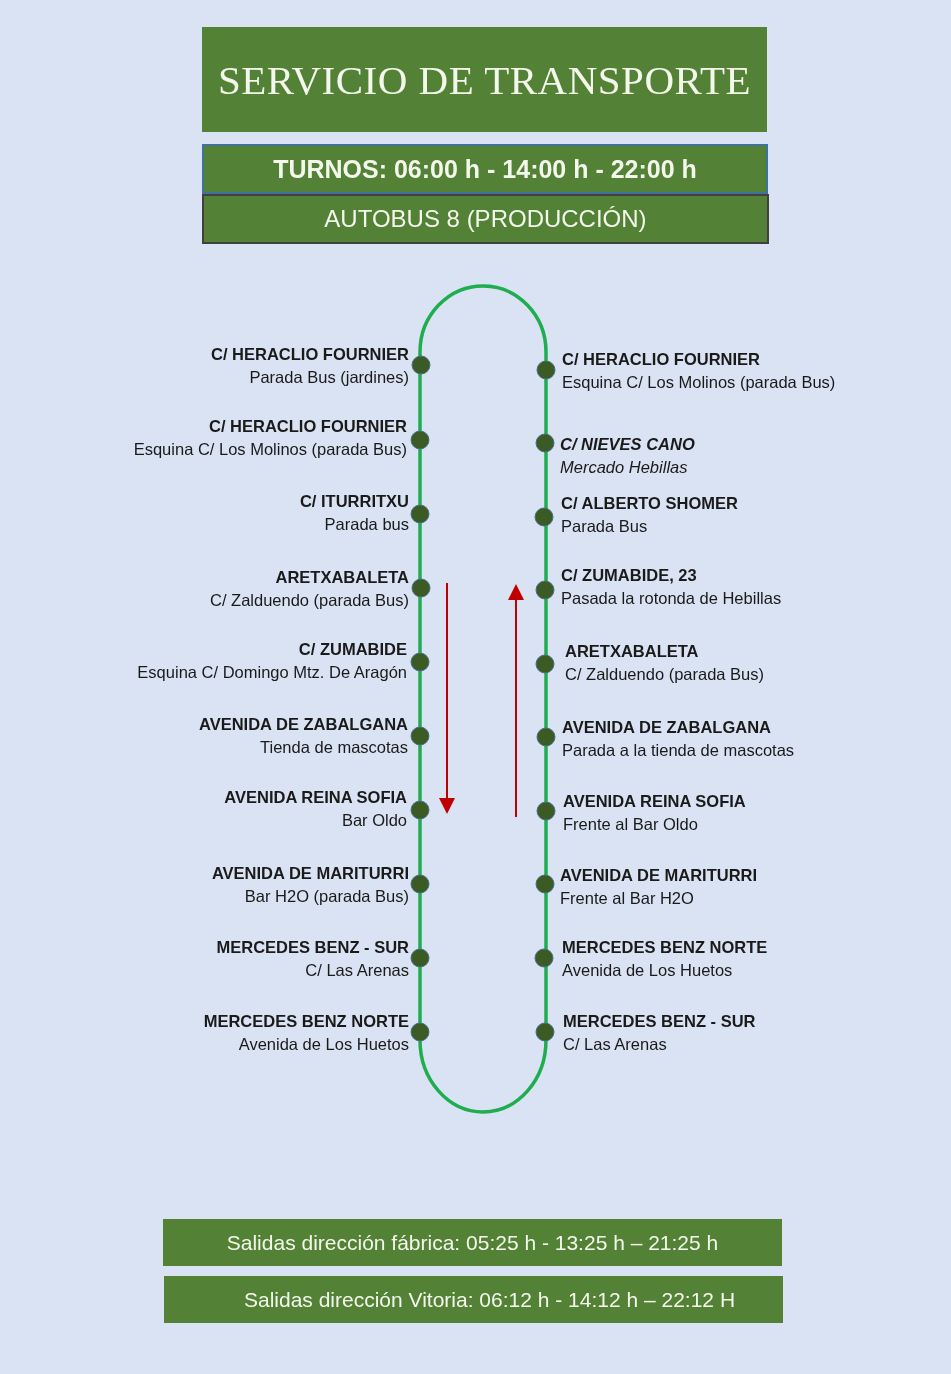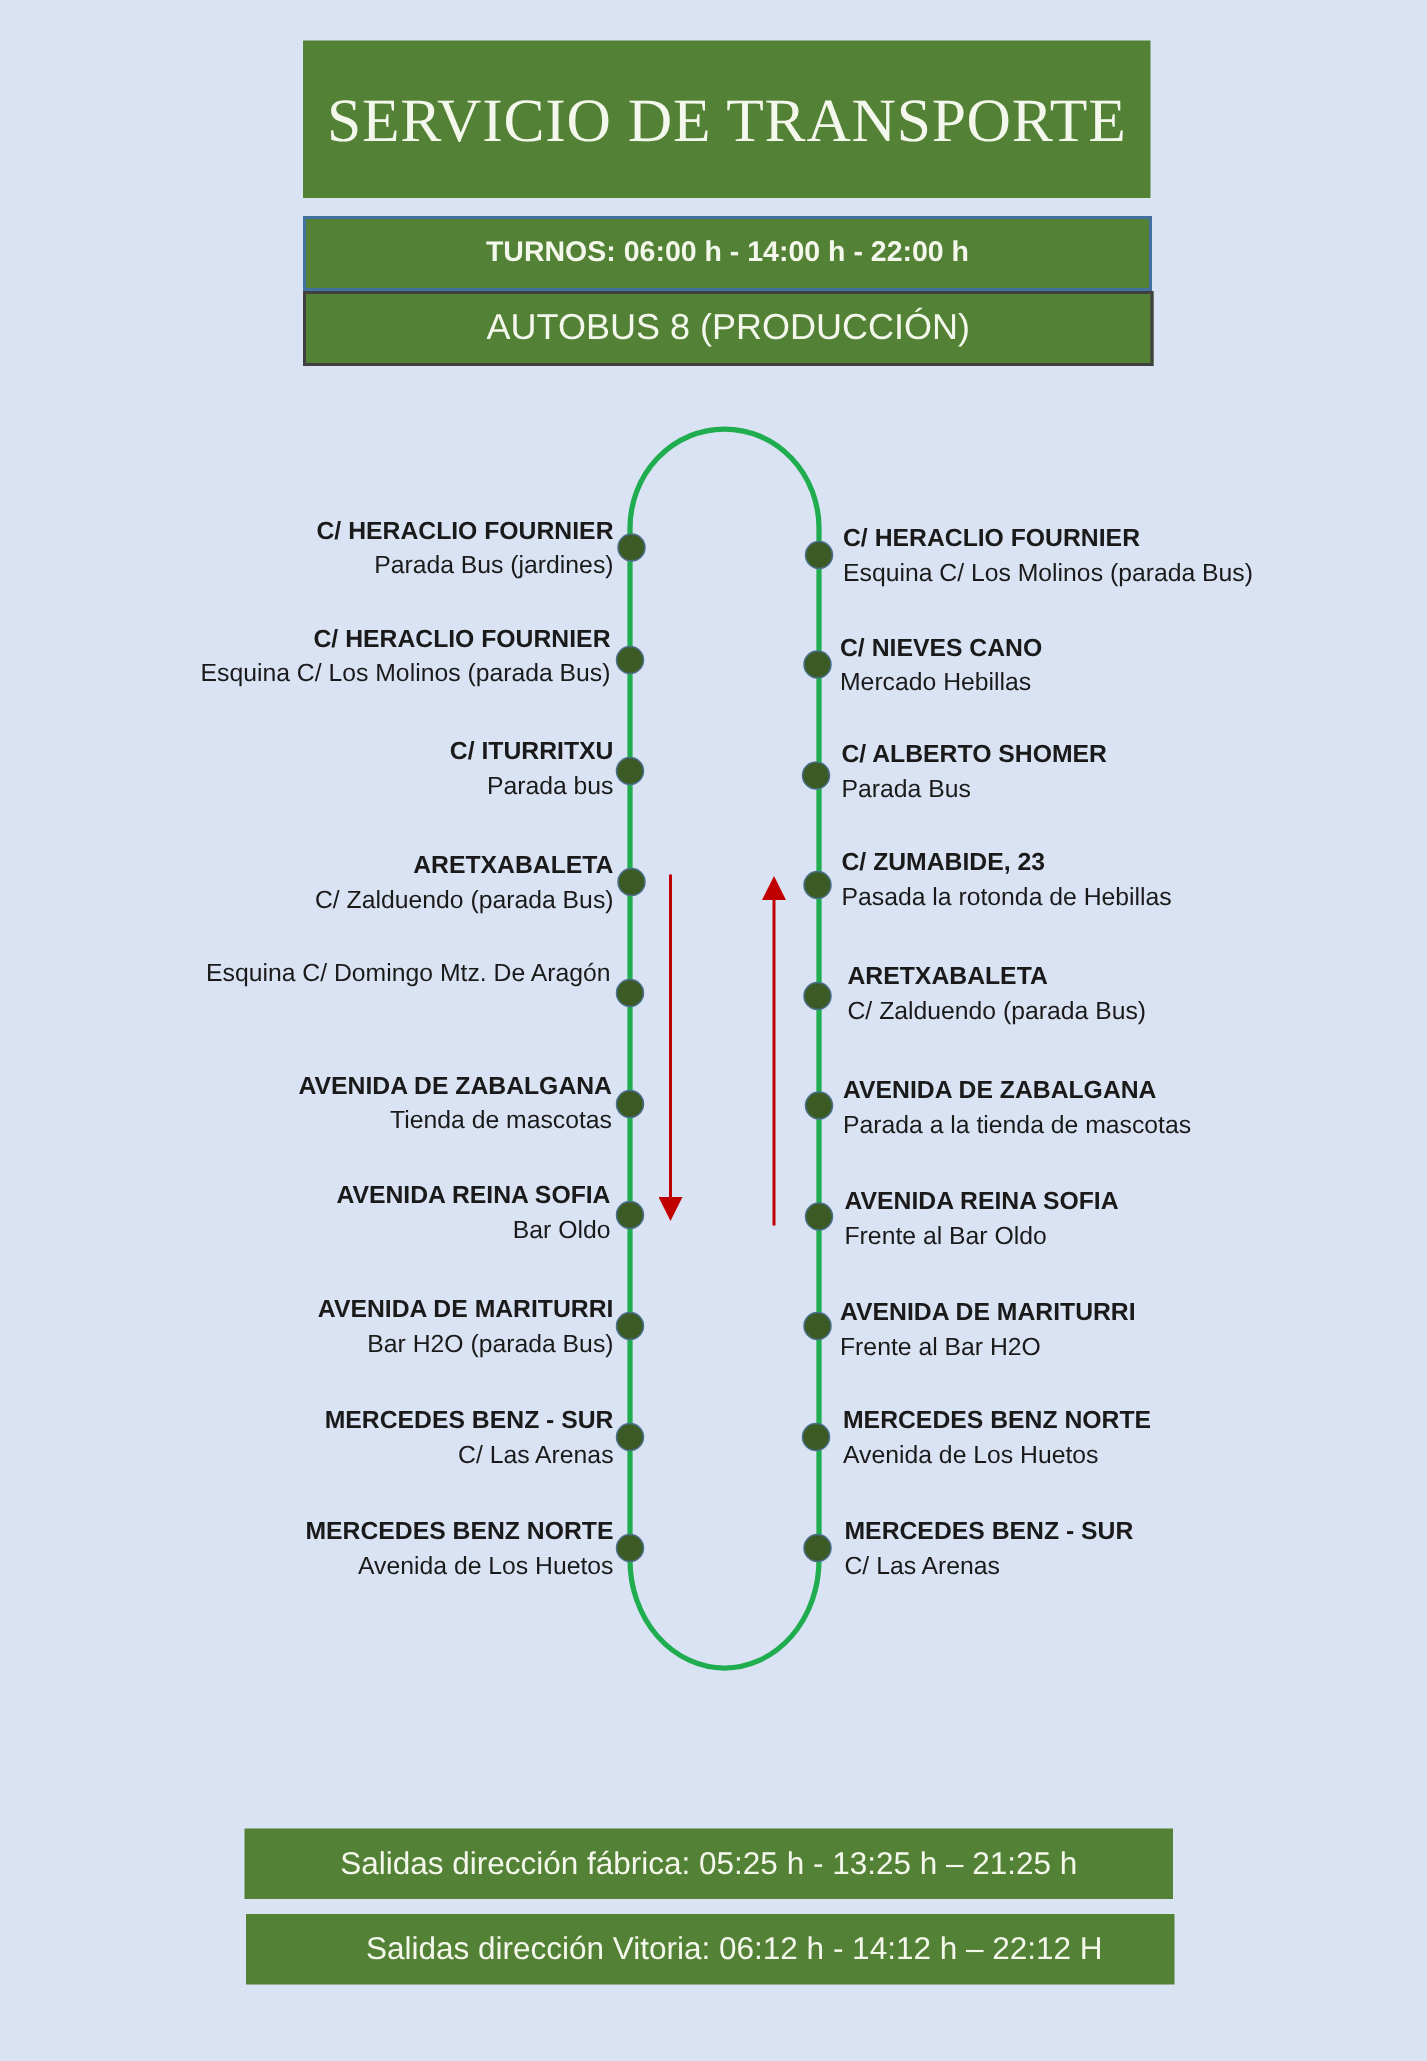--- a/index.html
+++ b/index.html
@@ -24,21 +24,21 @@
     font-family: "Liberation Serif", "DejaVu Serif", serif;
     font-size: 41px; line-height: 44px; letter-spacing: 0.5px;
   }
   #title-line2 {
     font-family: "Liberation Serif", "DejaVu Serif", serif;
     font-size: 33px; line-height: 38px;
   }
   #shifts-box {
     left: 202px; top: 144px; width: 566px; height: 50px;
     border: 2px solid #41719c;
-    font-weight: bold; font-size: 19px;
+    font-weight: bold; font-size: 25px;
   }
   #bus-box {
     left: 202px; top: 194px; width: 567px; height: 50px;
     border: 2px solid #404040;
     font-size: 24px;
   }
   #route-svg { position: absolute; left: 0; top: 0; }
   .stop {
     position: absolute;
     font-size: 16.5px; line-height: 23px;
@@ -114,20 +114,21 @@
 </div>
 <div class="stop left" style="right:542px; top:490px;">
   <div class="name">C/ ITURRITXU</div>
   <div class="detail">Parada bus</div>
 </div>
 <div class="stop left" style="right:542px; top:566px;">
   <div class="name">ARETXABALETA</div>
   <div class="detail">C/ Zalduendo (parada Bus)</div>
 </div>
 <div class="stop left" style="right:544px; top:638px;">
+  <div class="name">C/ ZUMABIDE</div>
   <div class="detail">Esquina C/ Domingo Mtz. De Aragón</div>
 </div>
 <div class="stop left" style="right:543px; top:713px;">
   <div class="name">AVENIDA DE ZABALGANA</div>
   <div class="detail">Tienda de mascotas</div>
 </div>
 <div class="stop left" style="right:544px; top:786px;">
   <div class="name">AVENIDA REINA SOFIA</div>
   <div class="detail">Bar Oldo</div>
 </div>
@@ -141,21 +142,21 @@
 </div>
 <div class="stop left" style="right:542px; top:1010px;">
   <div class="name">MERCEDES BENZ NORTE</div>
   <div class="detail">Avenida de Los Huetos</div>
 </div>
 
 <div class="stop right" style="left:562px; top:348px;">
   <div class="name">C/ HERACLIO FOURNIER</div>
   <div class="detail">Esquina C/ Los Molinos (parada Bus)</div>
 </div>
-<div class="stop right" style="left:560px; top:421px;">
+<div class="stop right" style="left:560px; top:433px;font-style:italic;">
   <div class="name">C/ NIEVES CANO</div>
   <div class="detail">Mercado Hebillas</div>
 </div>
 <div class="stop right" style="left:561px; top:492px;">
   <div class="name">C/ ALBERTO SHOMER</div>
   <div class="detail">Parada Bus</div>
 </div>
 <div class="stop right" style="left:561px; top:564px;">
   <div class="name">C/ ZUMABIDE, 23</div>
   <div class="detail">Pasada la rotonda de Hebillas</div>

